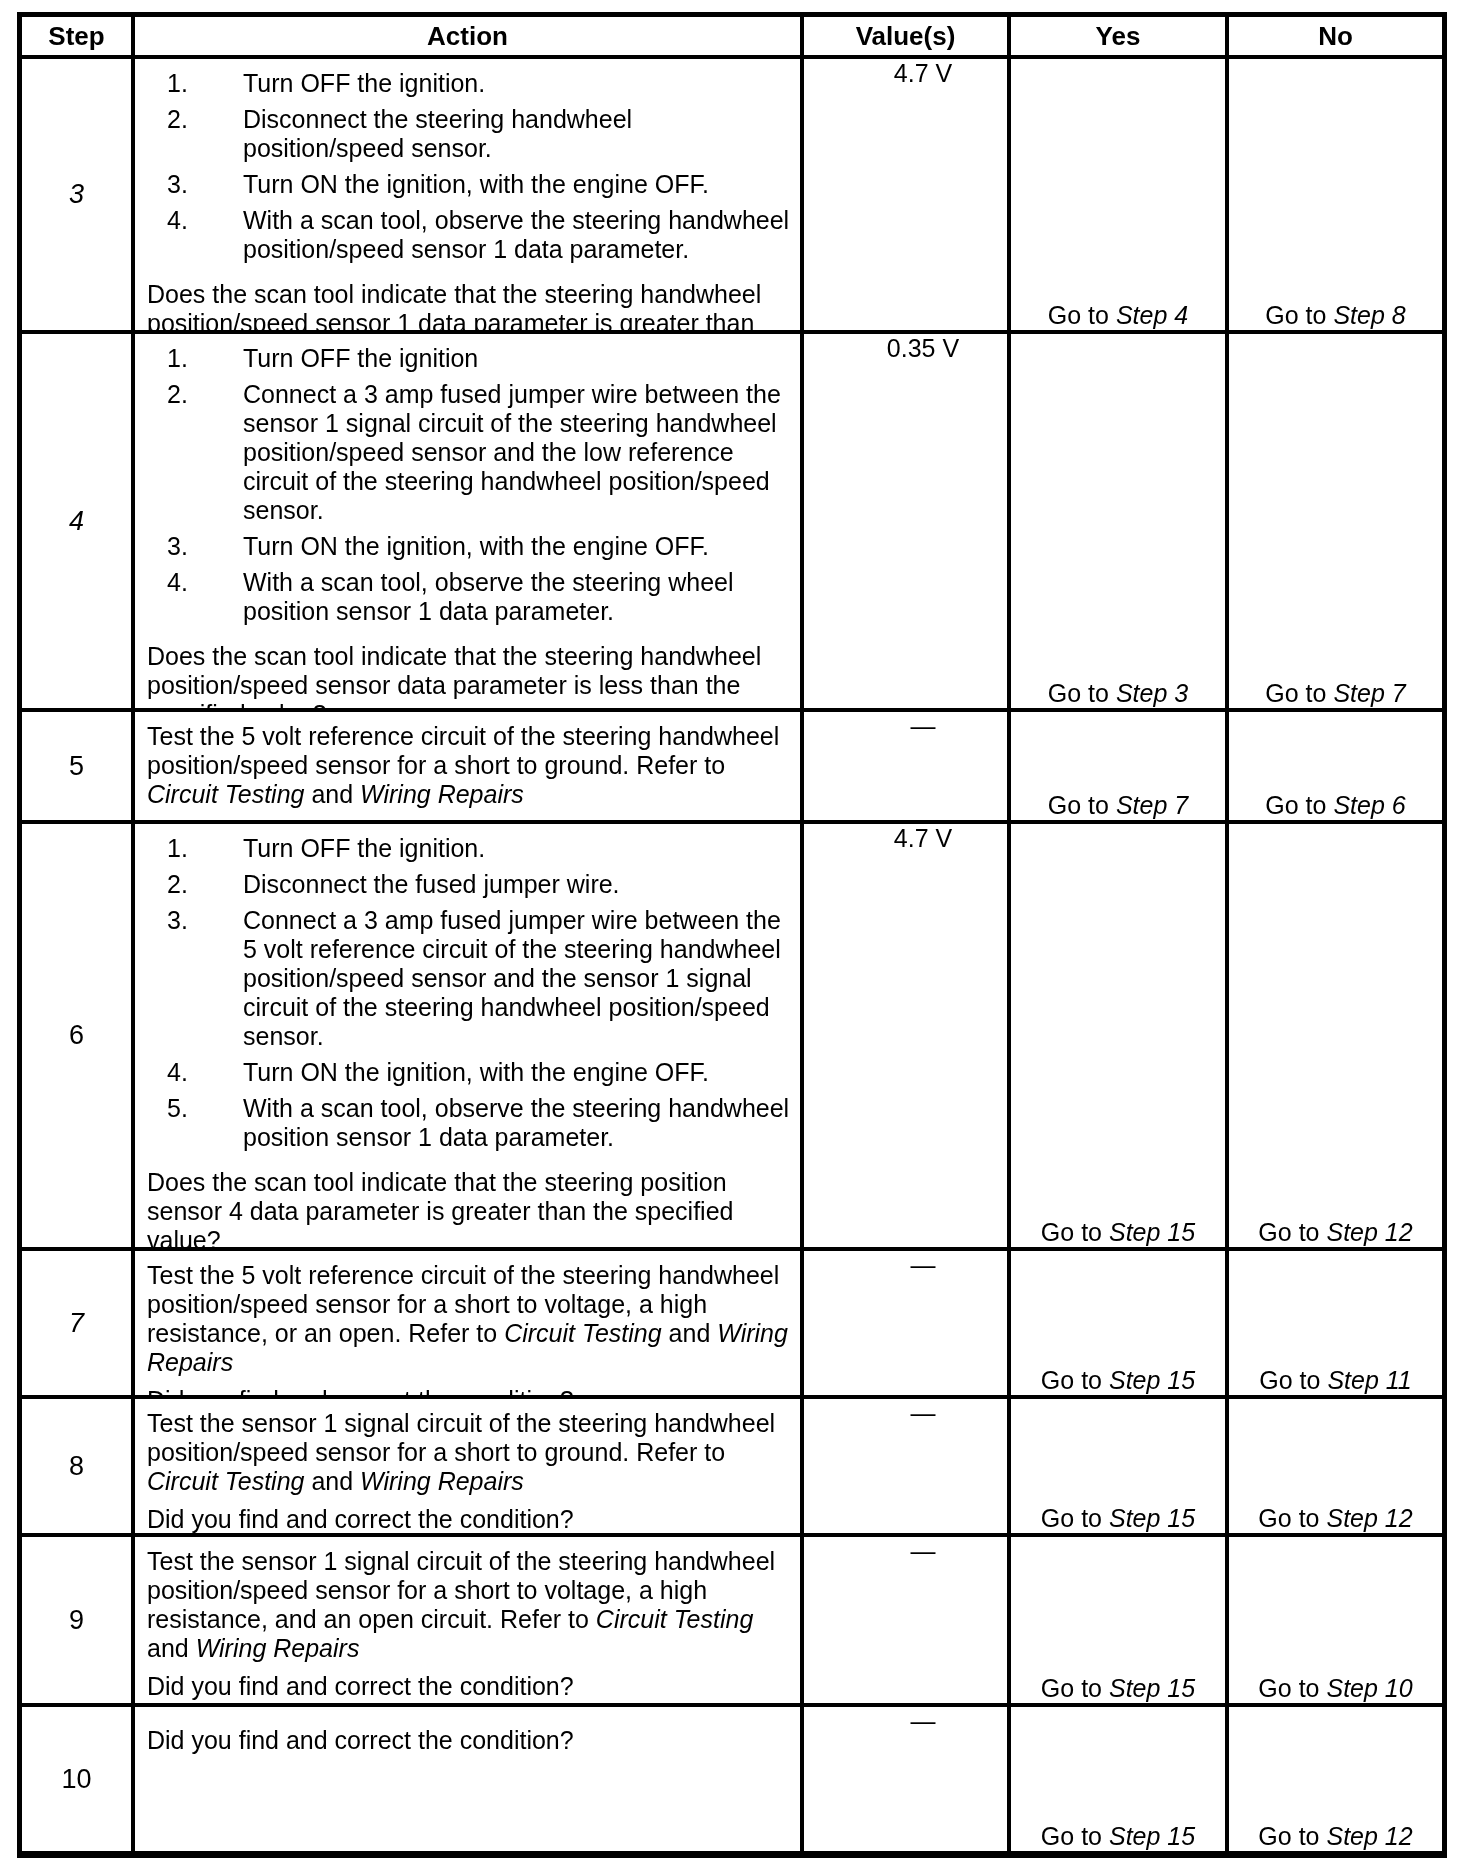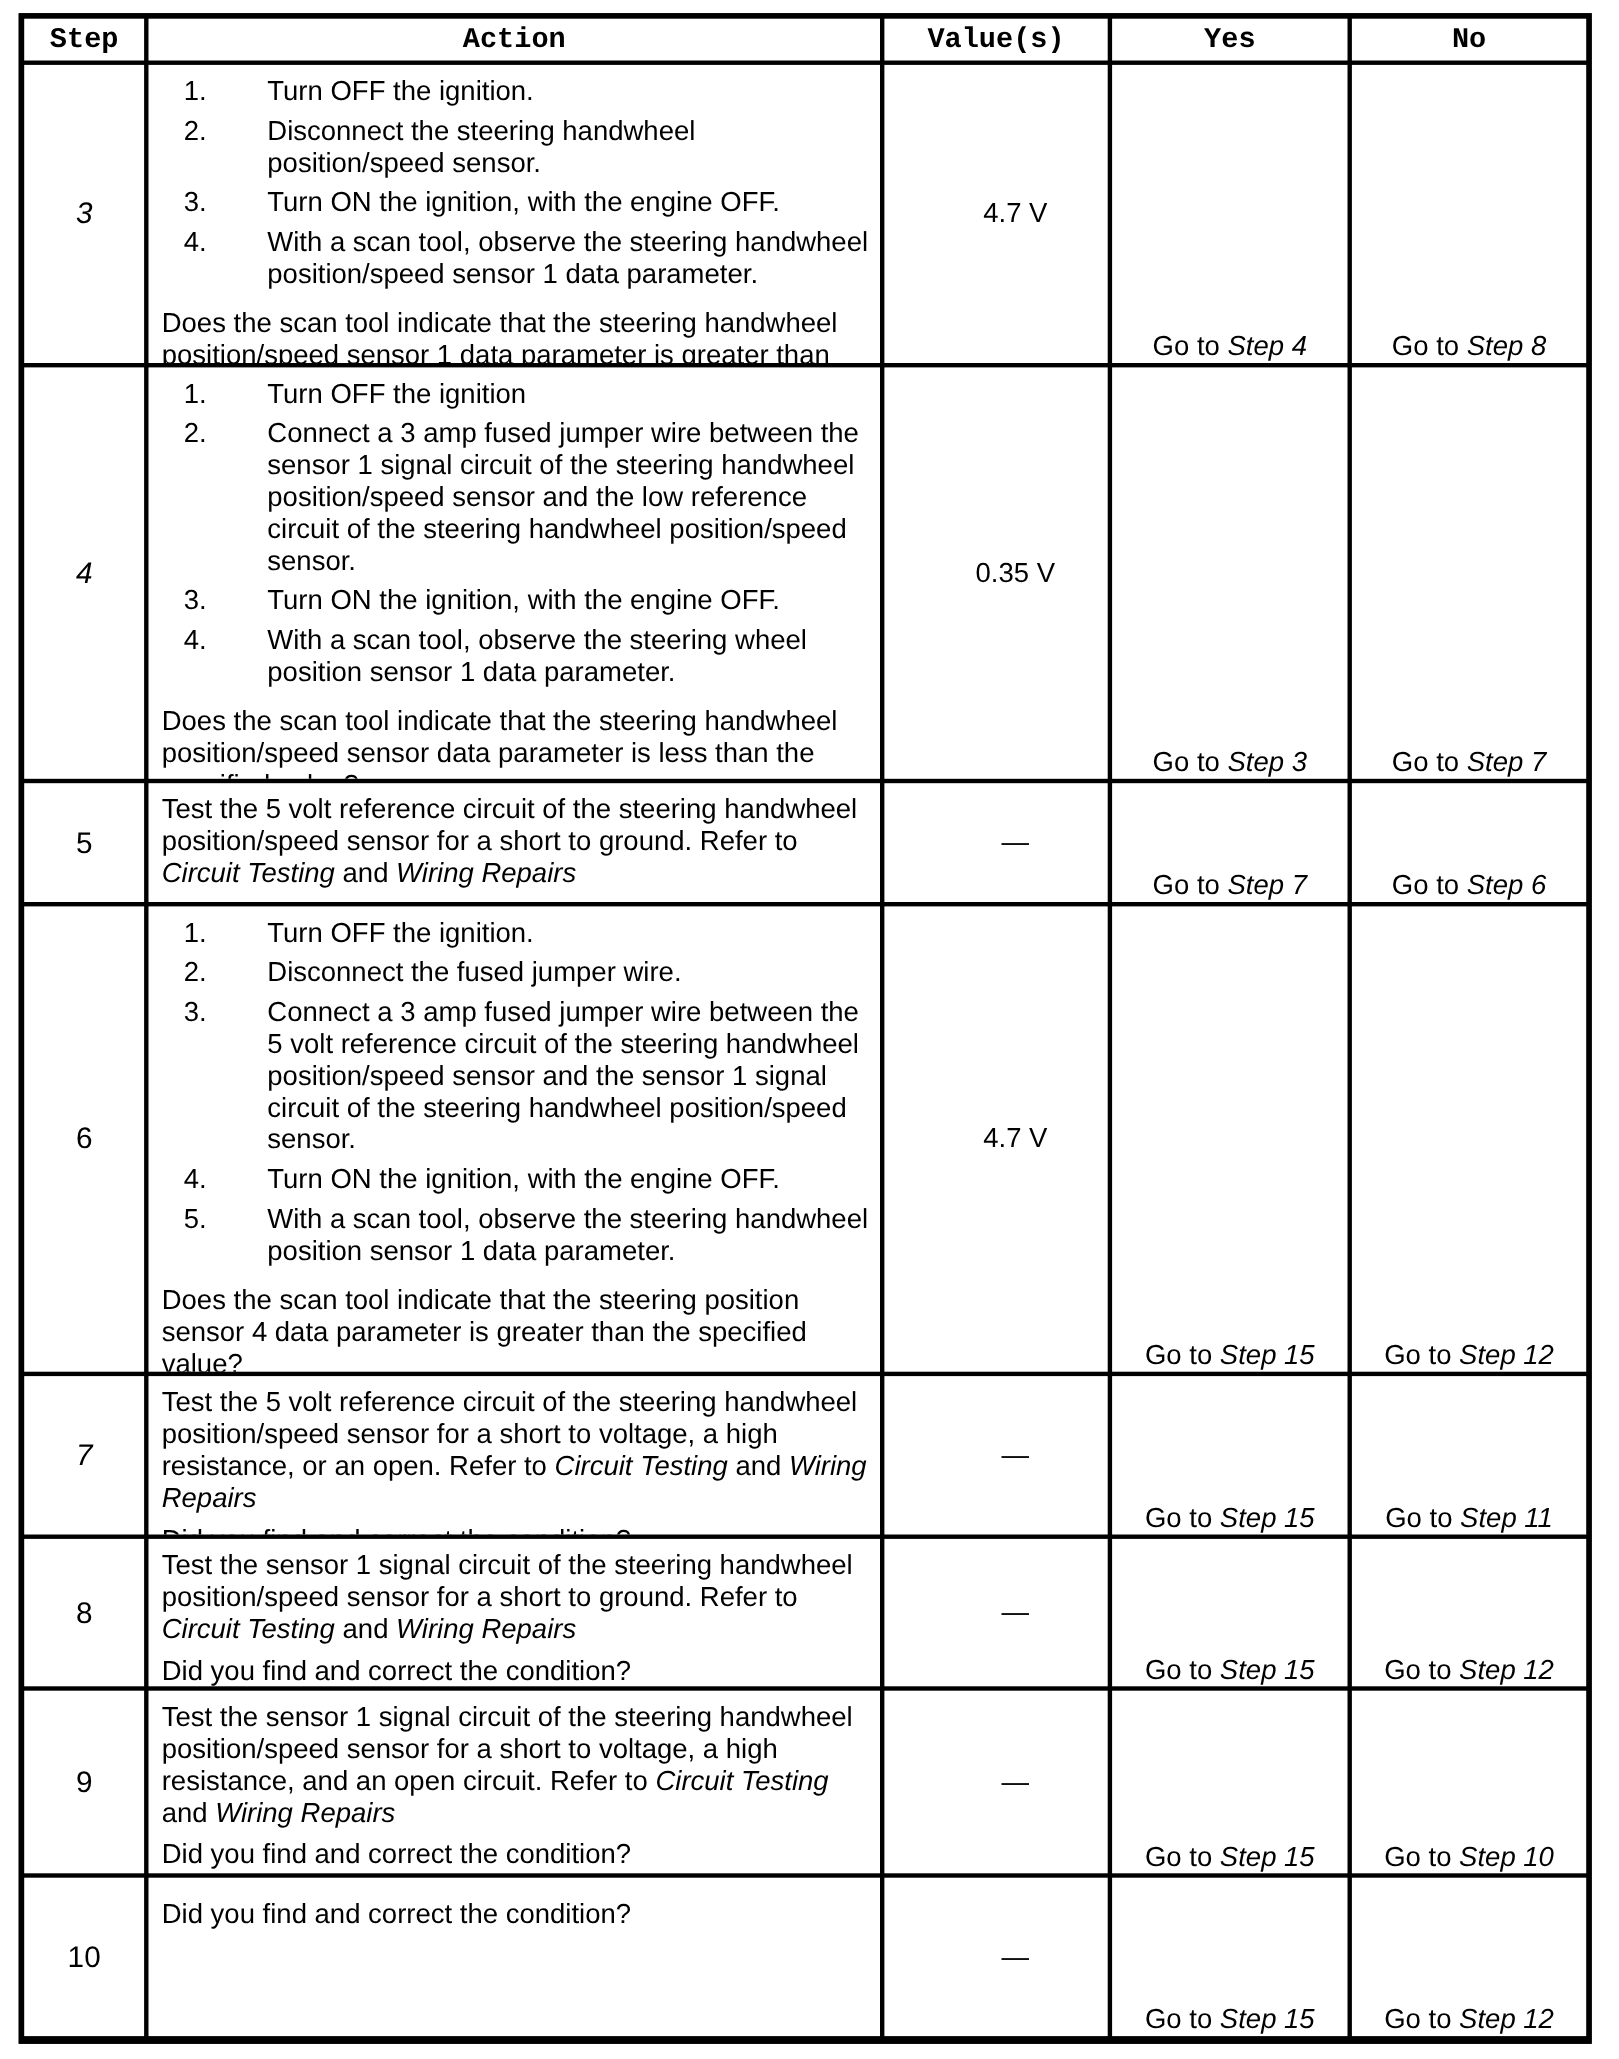--- a/index.html
+++ b/index.html
@@ -11,30 +11,30 @@
     position:absolute; left:17px; top:12px; width:1430px; height:1846px;
     box-sizing:border-box; background:#000;
     border:5px solid #000; border-bottom-width:7px;
     display:grid;
     grid-template-columns:109px 665px 203px 214px 1fr;
     grid-template-rows:38px 271px 374px 108px 423px 144px 134px 166px 1fr;
     gap:4px;
   }
   .cell { background:#fff; overflow:hidden; box-sizing:border-box; }
   .hdr  { display:flex; align-items:center; justify-content:center;
-          font-weight:bold; font-size:26px;font-family:Liberation Mono, monospace; }
+          font-weight:bold; font-size:26px; }
   .step-cell  { display:flex; align-items:center; justify-content:center; font-size:27px; }
   .action-cell{ display:flex; flex-direction:column; justify-content:space-between;
                 padding:10px 8px 5px 12px; font-size:25px; line-height:29px; }
   .item { display:flex; margin-bottom:7px; }
   .item .num { flex:none; margin-left:20px; width:33px; }
   .item .txt { flex:1;margin-left:43px; }
   .para { margin:0; }
   .q    { margin-top:9px; }
-  .value-cell { display:flex; align-items:center; justify-content:center; font-size:25px;padding-left:35px; }
+  .value-cell { display:flex; align-items:flex-start; justify-content:center; font-size:25px;padding-left:35px; }
   .goto-cell  { display:flex; align-items:flex-end; justify-content:center;
                 padding-bottom:0; font-size:25px; }
   .it, i { font-style:italic; }
 </style>
 </head>
 <body>
 
 <div class="page">
   <div class="tbl">
     <div class="cell hdr">Step</div>

